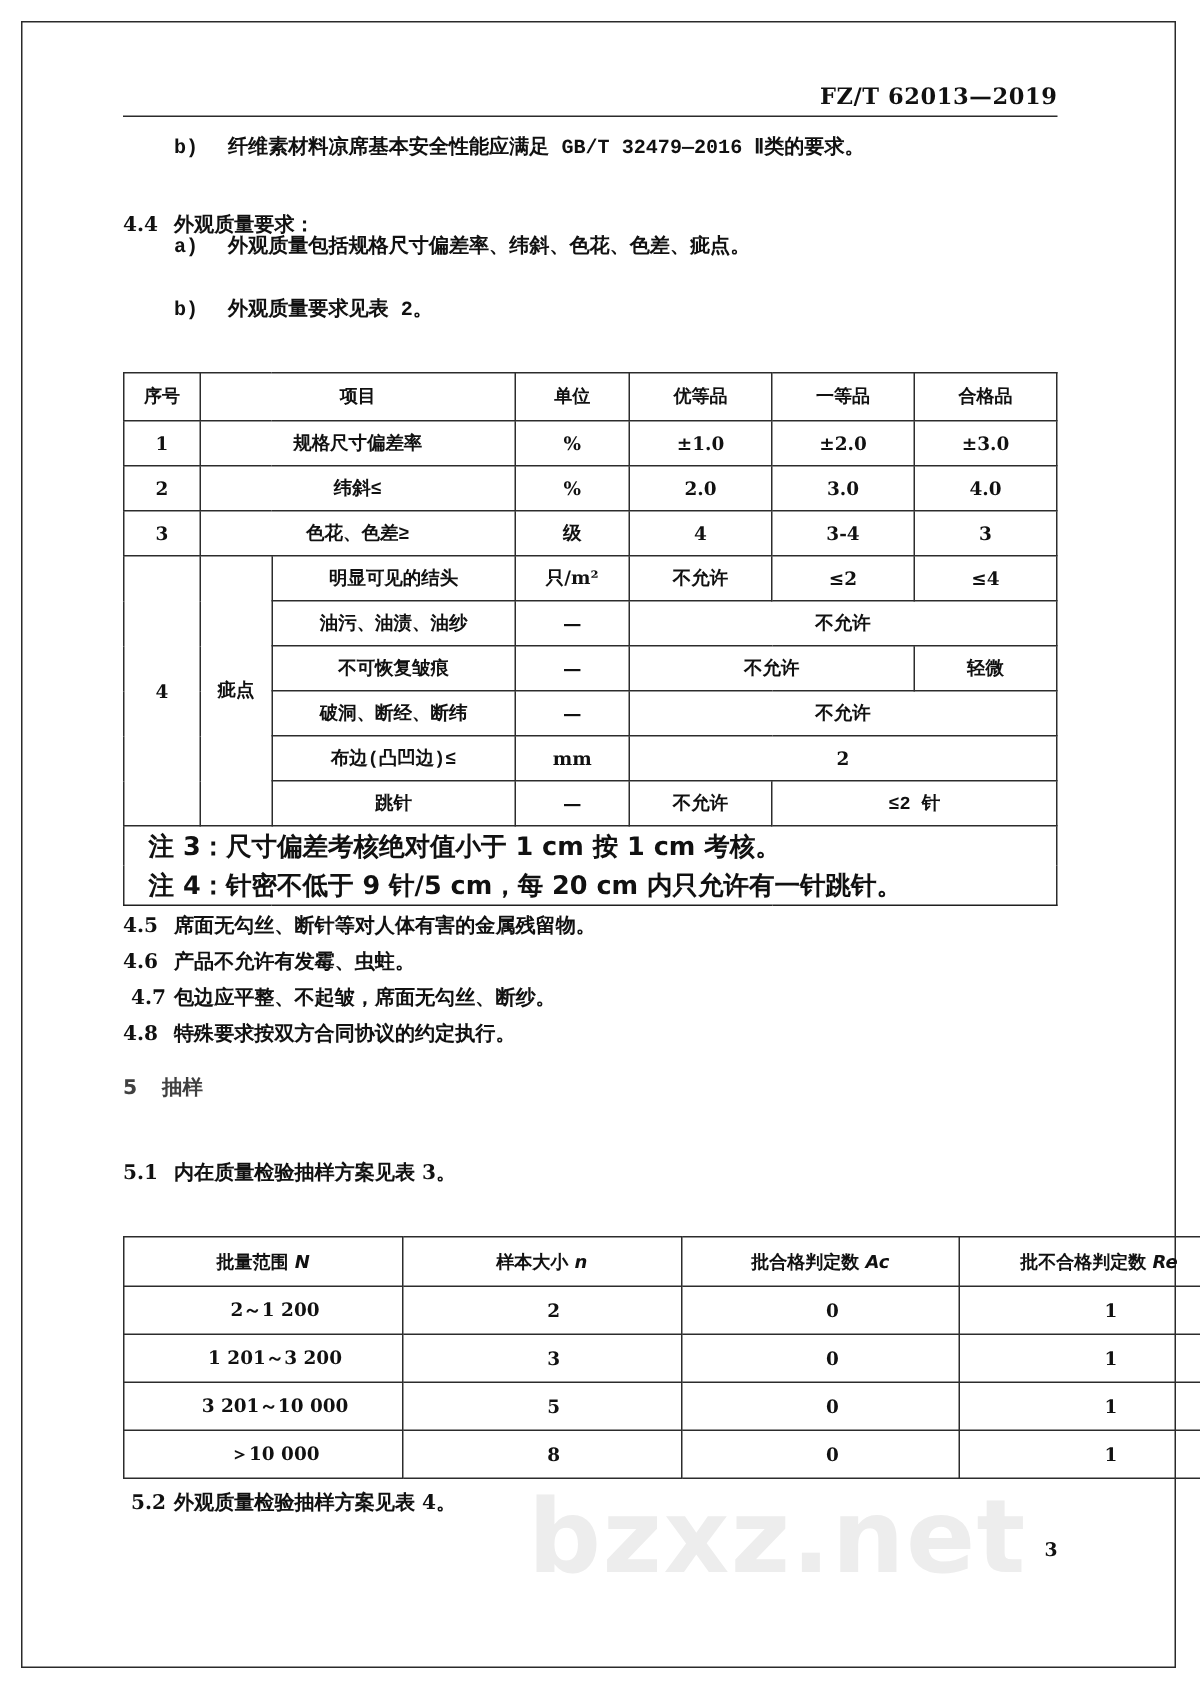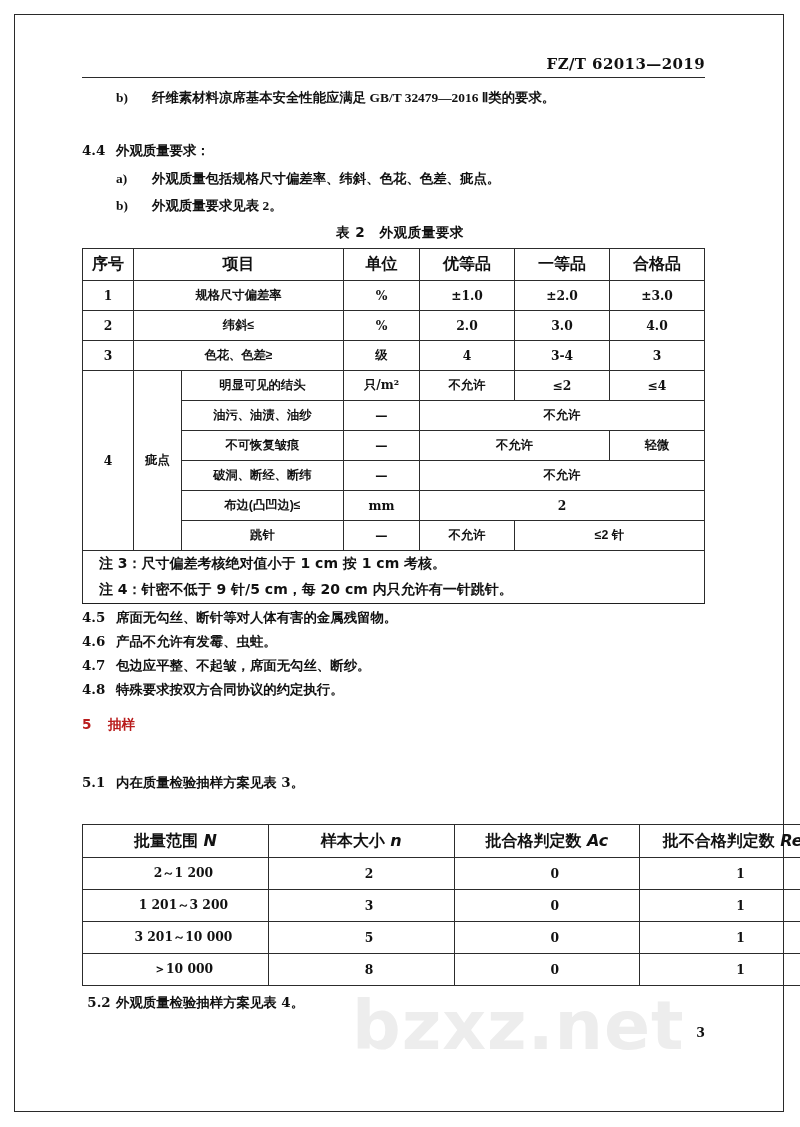--- a/index.html
+++ b/index.html
@@ -63,37 +63,37 @@
     position: absolute;
     font-family: "DejaVu Serif", "Liberation Serif", serif;
     font-weight: bold;
     font-size: 13.4px;
     line-height: 1.15;
     color: #111;
     white-space: nowrap;
   }
   .list-item {
     position: absolute;
-    font-family: Liberation Serif, serif;
+    font-family: Liberation Mono, monospace;
     font-weight: bold;
     font-size: 13.4px;
     color: #111;
     white-space: nowrap;
   }
   .list-item .marker {
     display: inline-block;
     width: 36px;
     font-weight: bold;
   }
   .sec-head {
     position: absolute;
     font-family: "DejaVu Sans", "Liberation Sans", sans-serif;
     font-weight: bold;
     font-size: 13.6px;
-    color: #b91c1c;
+    color: #404040;
     white-space: nowrap;
   }
   .sec-head .num {
     display: inline-block;
     width: 26px;
   }
 
   
   .table-title {
     position: absolute;
@@ -117,54 +117,54 @@
   }
   table.doc-table td, table.doc-table th {
     border: 1px solid #2c2c2c;
     text-align: center;
     vertical-align: middle;
     padding: 0 2px;
     font-weight: bold;
   }
   table.doc-table thead th {
     font-family: "DejaVu Sans", "Liberation Sans", sans-serif;
-    font-size: 16px;
+    font-size: 12px;
     height: 31px;
   }
   table.doc-table tbody td {
     height: 29px;
   }
   
   table.doc-table {
     border: 1px solid #1f1f1f;
   }
 
   .cn {
-    font-family: Liberation Sans, sans-serif;
+    font-family: Liberation Mono, monospace;
     font-weight: bold;
   }
   .unit-cell {
     font-family: "DejaVu Serif", "Liberation Serif", serif;
   }
   .ital {
     font-style: italic;
   }
 
   
   #table-2 { left: 82px; top: 248px; width: 623px; }
   #table-2 .c-seq   { width: 46px; }
   #table-2 .c-item  { width: 236px; }
   #table-2 .c-unit  { width: 71px; }
   #table-2 .c-grade { width: 90px; }
 
   
   .note-cell {
     text-align: left !important;
     font-family: "DejaVu Sans", "Liberation Sans", sans-serif;
-    font-size: 14px;
+    font-size: 17px;
     font-weight: bold;
     padding-left: 16px !important;
     height: 26px !important;
     border-top: none !important;
     border-bottom: none !important;
   }
   .note-cell.first { border-top: 1px solid #1f1f1f !important; }
   .note-cell.last  { border-bottom: 1px solid #1f1f1f !important; }
 
   
@@ -197,25 +197,25 @@
     font-family: "DejaVu Serif", "Liberation Serif", serif;
     font-size: 12.5px;
     font-weight: bold;
     color: #111;
   }
 
   
   .p-b1  { left: 116px; top: 89px;  }
   .p-c1  { left: 116px; top: 116px; }
   .p-44  { left: 82px;  top: 143px; }
-  .p-a2  { left: 116px; top: 170px; }
+  .p-a2  { left: 116px; top: 155px; }
   .p-b2  { left: 116px; top: 197px; }
   .p-45  { left: 82px;  top: 610px; }
   .p-46  { left: 82px;  top: 634px; }
-  .p-47  { left: 82px;  top: 658px; }
+  .p-47  { left: 82px;  top: 658px; text-align: center; }
   .p-48  { left: 82px;  top: 682px; }
   .p-sec5{ left: 82px;  top: 716px; }
   .p-51  { left: 82px;  top: 775px; }
   .p-52  { left: 82px;  top: 995px; text-align: center; }
 
   .t2-title { top: 224px; }
   .t3-title { top: 799px; }
 
   .para .idx {
     display: inline-block;
@@ -239,21 +239,20 @@
   <div class="para p-44">
     <span class="idx">4.4</span><span>外观质量要求：</span>
   </div>
   <div class="list-item p-a2">
     <span class="marker">a)</span><span>外观质量包括规格尺寸偏差率、纬斜、色花、色差、疵点。</span>
   </div>
   <div class="list-item p-b2">
     <span class="marker">b)</span><span>外观质量要求见表 2。</span>
   </div>
 
-  <div class="table-title t2-title">表 2　外观质量要求</div>
 
   <table id="table-2" class="doc-table">
     <thead>
       <tr>
         <th class="c-seq cn">序号</th>
         <th class="c-item cn" colspan="2">项目</th>
         <th class="c-unit cn">单位</th>
         <th class="c-grade cn">优等品</th>
         <th class="c-grade cn">一等品</th>
         <th class="c-grade cn">合格品</th>

